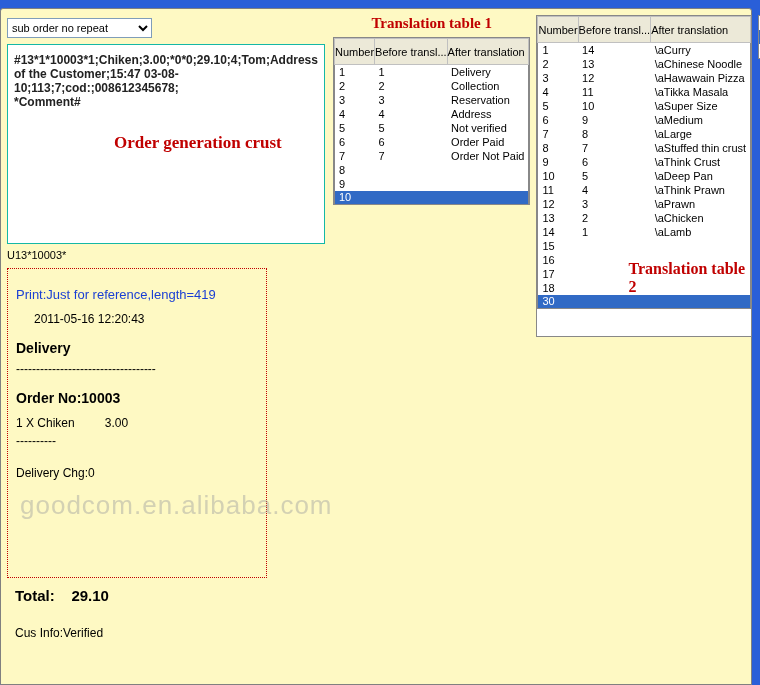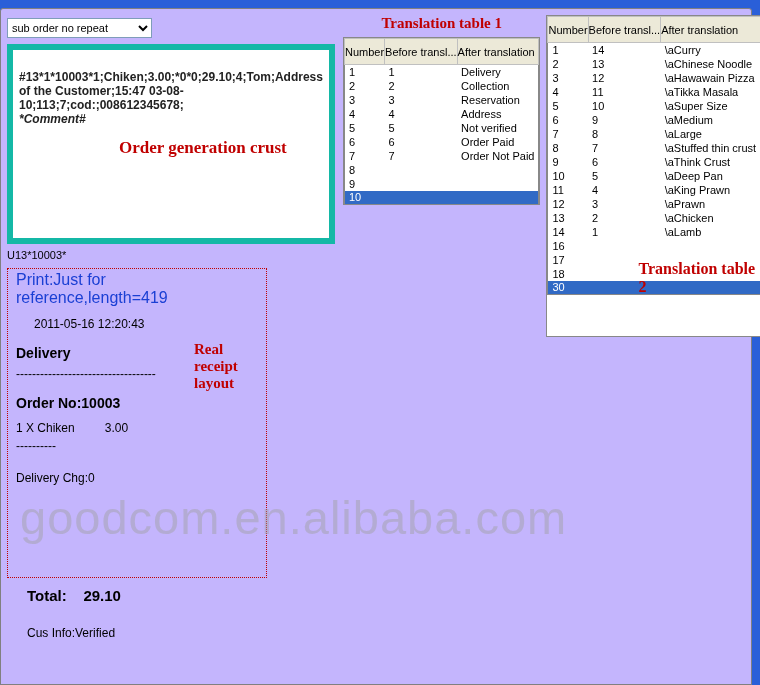--- a/index.html
+++ b/index.html
@@ -6,21 +6,21 @@
   body {
     font-family: Tahoma, Arial, sans-serif;
     font-size: 11px;
     background: #2a5fd8;
     width: 760px;
     height: 685px;
     overflow: hidden;
     padding: 8px 8px 0 0;
   }
   .main-panel {
-    background: #c4b5fd;
+    background: #fef9c3;
     width: 100%;
     height: 100%;
     border: 1px solid #808080;
     border-radius: 3px 3px 0 0;
     display: flex;
     flex-direction: row;
     padding: 6px;
     gap: 8px;
   }
   .left-col {
@@ -39,32 +39,32 @@
   select.dropdown {
     width: 145px;
     height: 20px;
     font-size: 11px;
     background: #fff;
     border: 1px solid #7f9db9;
   }
   .drop-row { height: 26px; display:flex; align-items:center;}
   .textarea-box {
     background: #fff;
-    border: 6px solid #14b8a6;
+    border: 1px solid #14b8a6;
     height: 200px;
-    padding: 20px 6px;
+    padding: 8px 6px;
     font-size: 12px;
     font-family: Tahoma, Arial;
     font-weight: bold;
     color: #333;
     position: relative;
     overflow: hidden;
   }
   .textarea-box .line1 { color:#222; }
-  .textarea-box .comment { color:#222;font-style:italic; }
+  .textarea-box .comment { color:#222; }
   .annotation {
     position: absolute;
     color: #c00000;
     font-weight: bold;
     font-family: "Times New Roman", serif;
   }
   .ann-order-gen { font-size: 17px; left: 106px; top: 88px; }
   .ann-trans1 { font-size: 15px; left: 86px; top: -26px; position:absolute;}
   .ann-trans2 { font-size: 16px; left: 92px; top: 245px; }
   .ann-receipt { font-size: 15px; left: 186px; top: 72px; }
@@ -81,26 +81,27 @@
     padding: 0;
     margin-top:2px;
   }
   .receipt-inner {
     padding: 2px 8px;
     font-size: 12px;
     color: #000;
   }
   .receipt-print-note {
     color: #1a3fd4;
-    font-size: 16px;
+    font-size: 13px;
+    margin-top: 16px;
   }
   .receipt-bold { font-weight: bold; font-size: 14px;}
   .receipt-total { font-weight: bold; font-size: 15px;}
   .receipt-dash { letter-spacing: 0; font-size:12px; white-space:nowrap; overflow:hidden;}
-  .receipt-below { padding: 2px 8px; font-size:12px;margin-left:12px;}
+  .receipt-below { padding: 2px 8px; font-size:12px;}
   .table-group {
     position: relative;
   }
   .table-annot-wrap { position:relative; height:22px;}
   .data-table {
     background: #fff;
     border: 1px solid #888;
     width: 100%;
     font-size: 11px;
     border-collapse: collapse;
@@ -137,21 +138,21 @@
     height: 44px;
     font-size: 11px;
     overflow: hidden;
   }
   .listbox .item { padding: 1px 4px; }
   .listbox .item.sel { background:#316ac5; color:#fff;  }
   .watermark {
     position: absolute;
     left: 20px;
     top: 490px;
-    font-size: 47px;
+    font-size: 26px;
     font-family: Arial;
     color: rgba(160,160,160,0.45);
     letter-spacing: 1px;
     pointer-events: none;
     z-index: 50;
     white-space: nowrap;
   }
 </style>
 </head>
 <body>
@@ -167,21 +168,20 @@
 
     <div class="textarea-box">
       <div class="line1">#13*1*10003*1;Chiken;3.00;*0*0;29.10;4;Tom;Address of the Customer;15:47 03-08-10;113;7;cod:;008612345678;</div>
       <div class="comment">*Comment#</div>
       <div class="annotation ann-order-gen">Order generation crust</div>
     </div>
 
     <div class="small-label">U13*10003*</div>
 
     <div class="receipt-wrap">
-      <div class="annotation ann-receipt">Real receipt layout</div>
       <div class="receipt-inner">
         <div class="receipt-print-note">Print:Just for reference,length=419</div>
         <div style="height:10px"></div>
         <div style="padding-left:18px">2011-05-16 12:20:43</div>
         <div style="height:14px"></div>
         <div class="receipt-bold">Delivery</div>
         <div style="height:6px"></div>
         <div class="receipt-dash">-----------------------------------</div>
         <div style="height:14px"></div>
         <div class="receipt-bold">Order No:10003</div>
@@ -332,36 +332,41 @@
                 <td>\aThink Crust</td>
               </tr>
               <tr>
                 <td>10</td>
                 <td>5</td>
                 <td>\aDeep Pan</td>
               </tr>
               <tr>
                 <td>11</td>
                 <td>4</td>
-                <td>\aKing Prawn</td>
+                <td>\aThink Prawn</td>
               </tr>
               <tr>
                 <td>12</td>
                 <td>3</td>
                 <td>\aPrawn</td>
               </tr>
               <tr>
                 <td>13</td>
                 <td>2</td>
                 <td>\aChicken</td>
               </tr>
               <tr>
                 <td>14</td>
                 <td>1</td>
                 <td>\aLamb</td>
+              </tr>
+              <tr>
+                <td>15</td>
+                <td></td>
+                <td></td>
               </tr>
               <tr>
                 <td>16</td>
                 <td></td>
                 <td></td>
               </tr>
               <tr>
                 <td>17</td>
                 <td></td>
                 <td></td>

